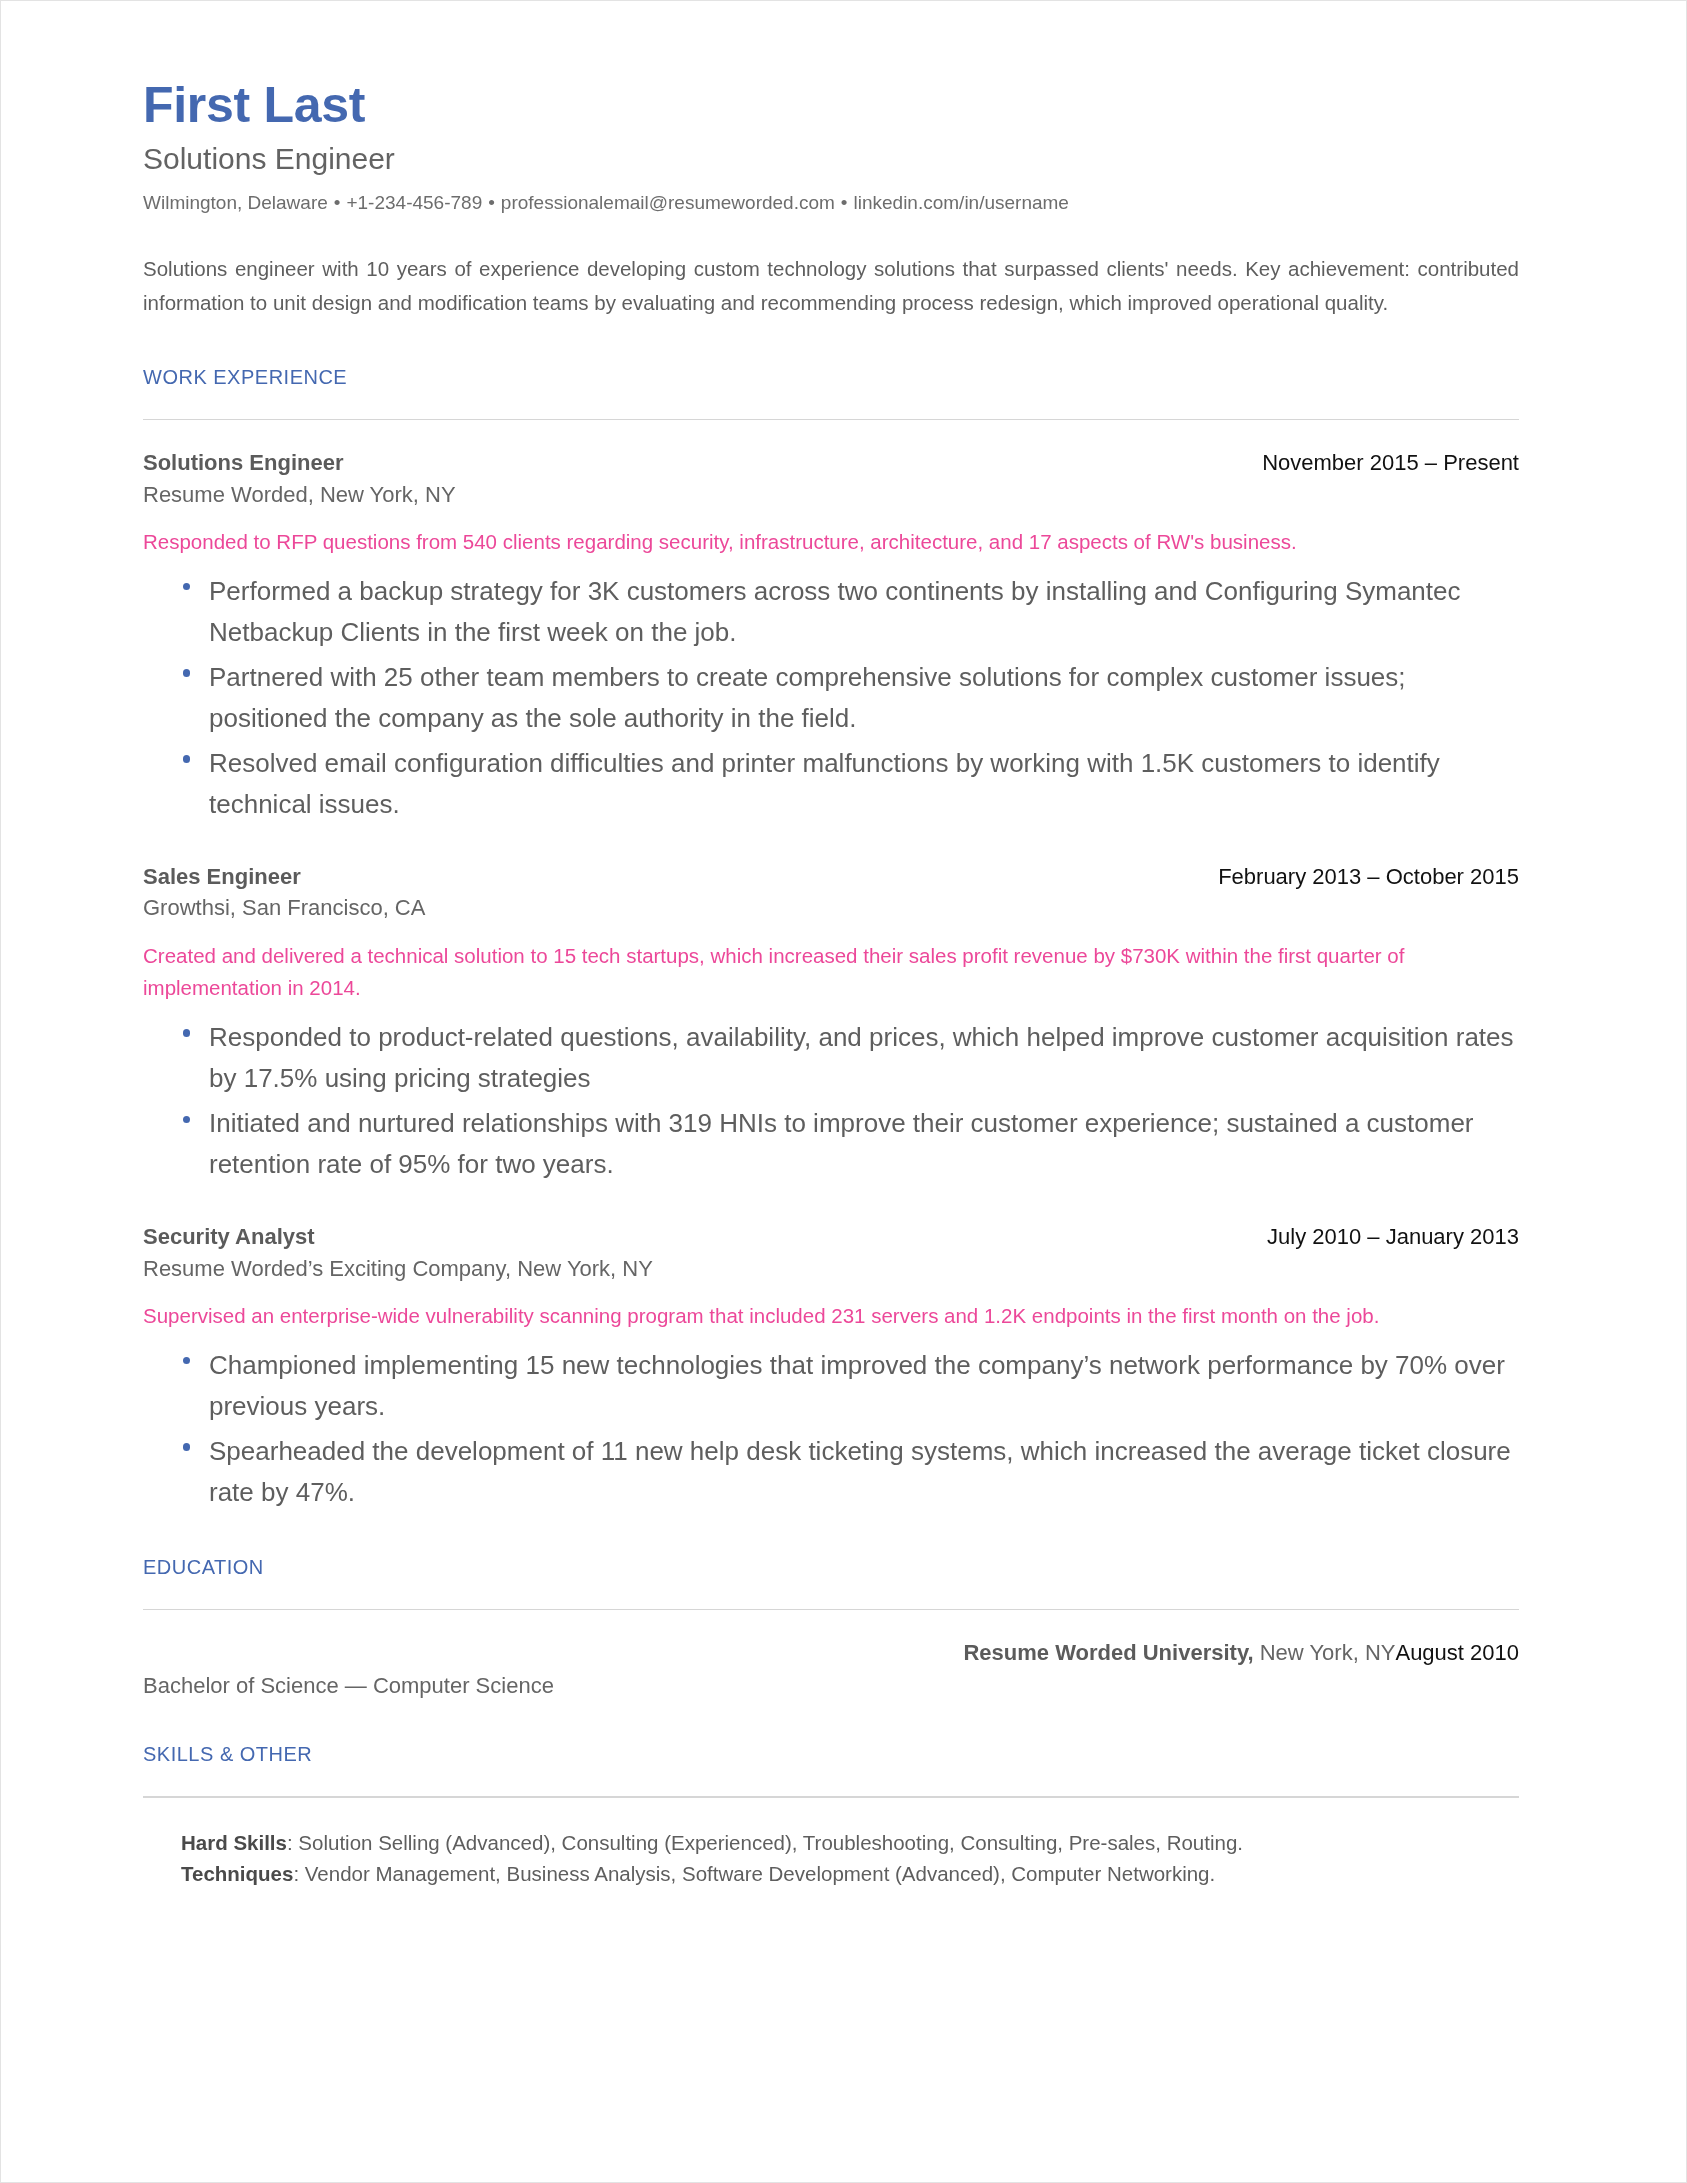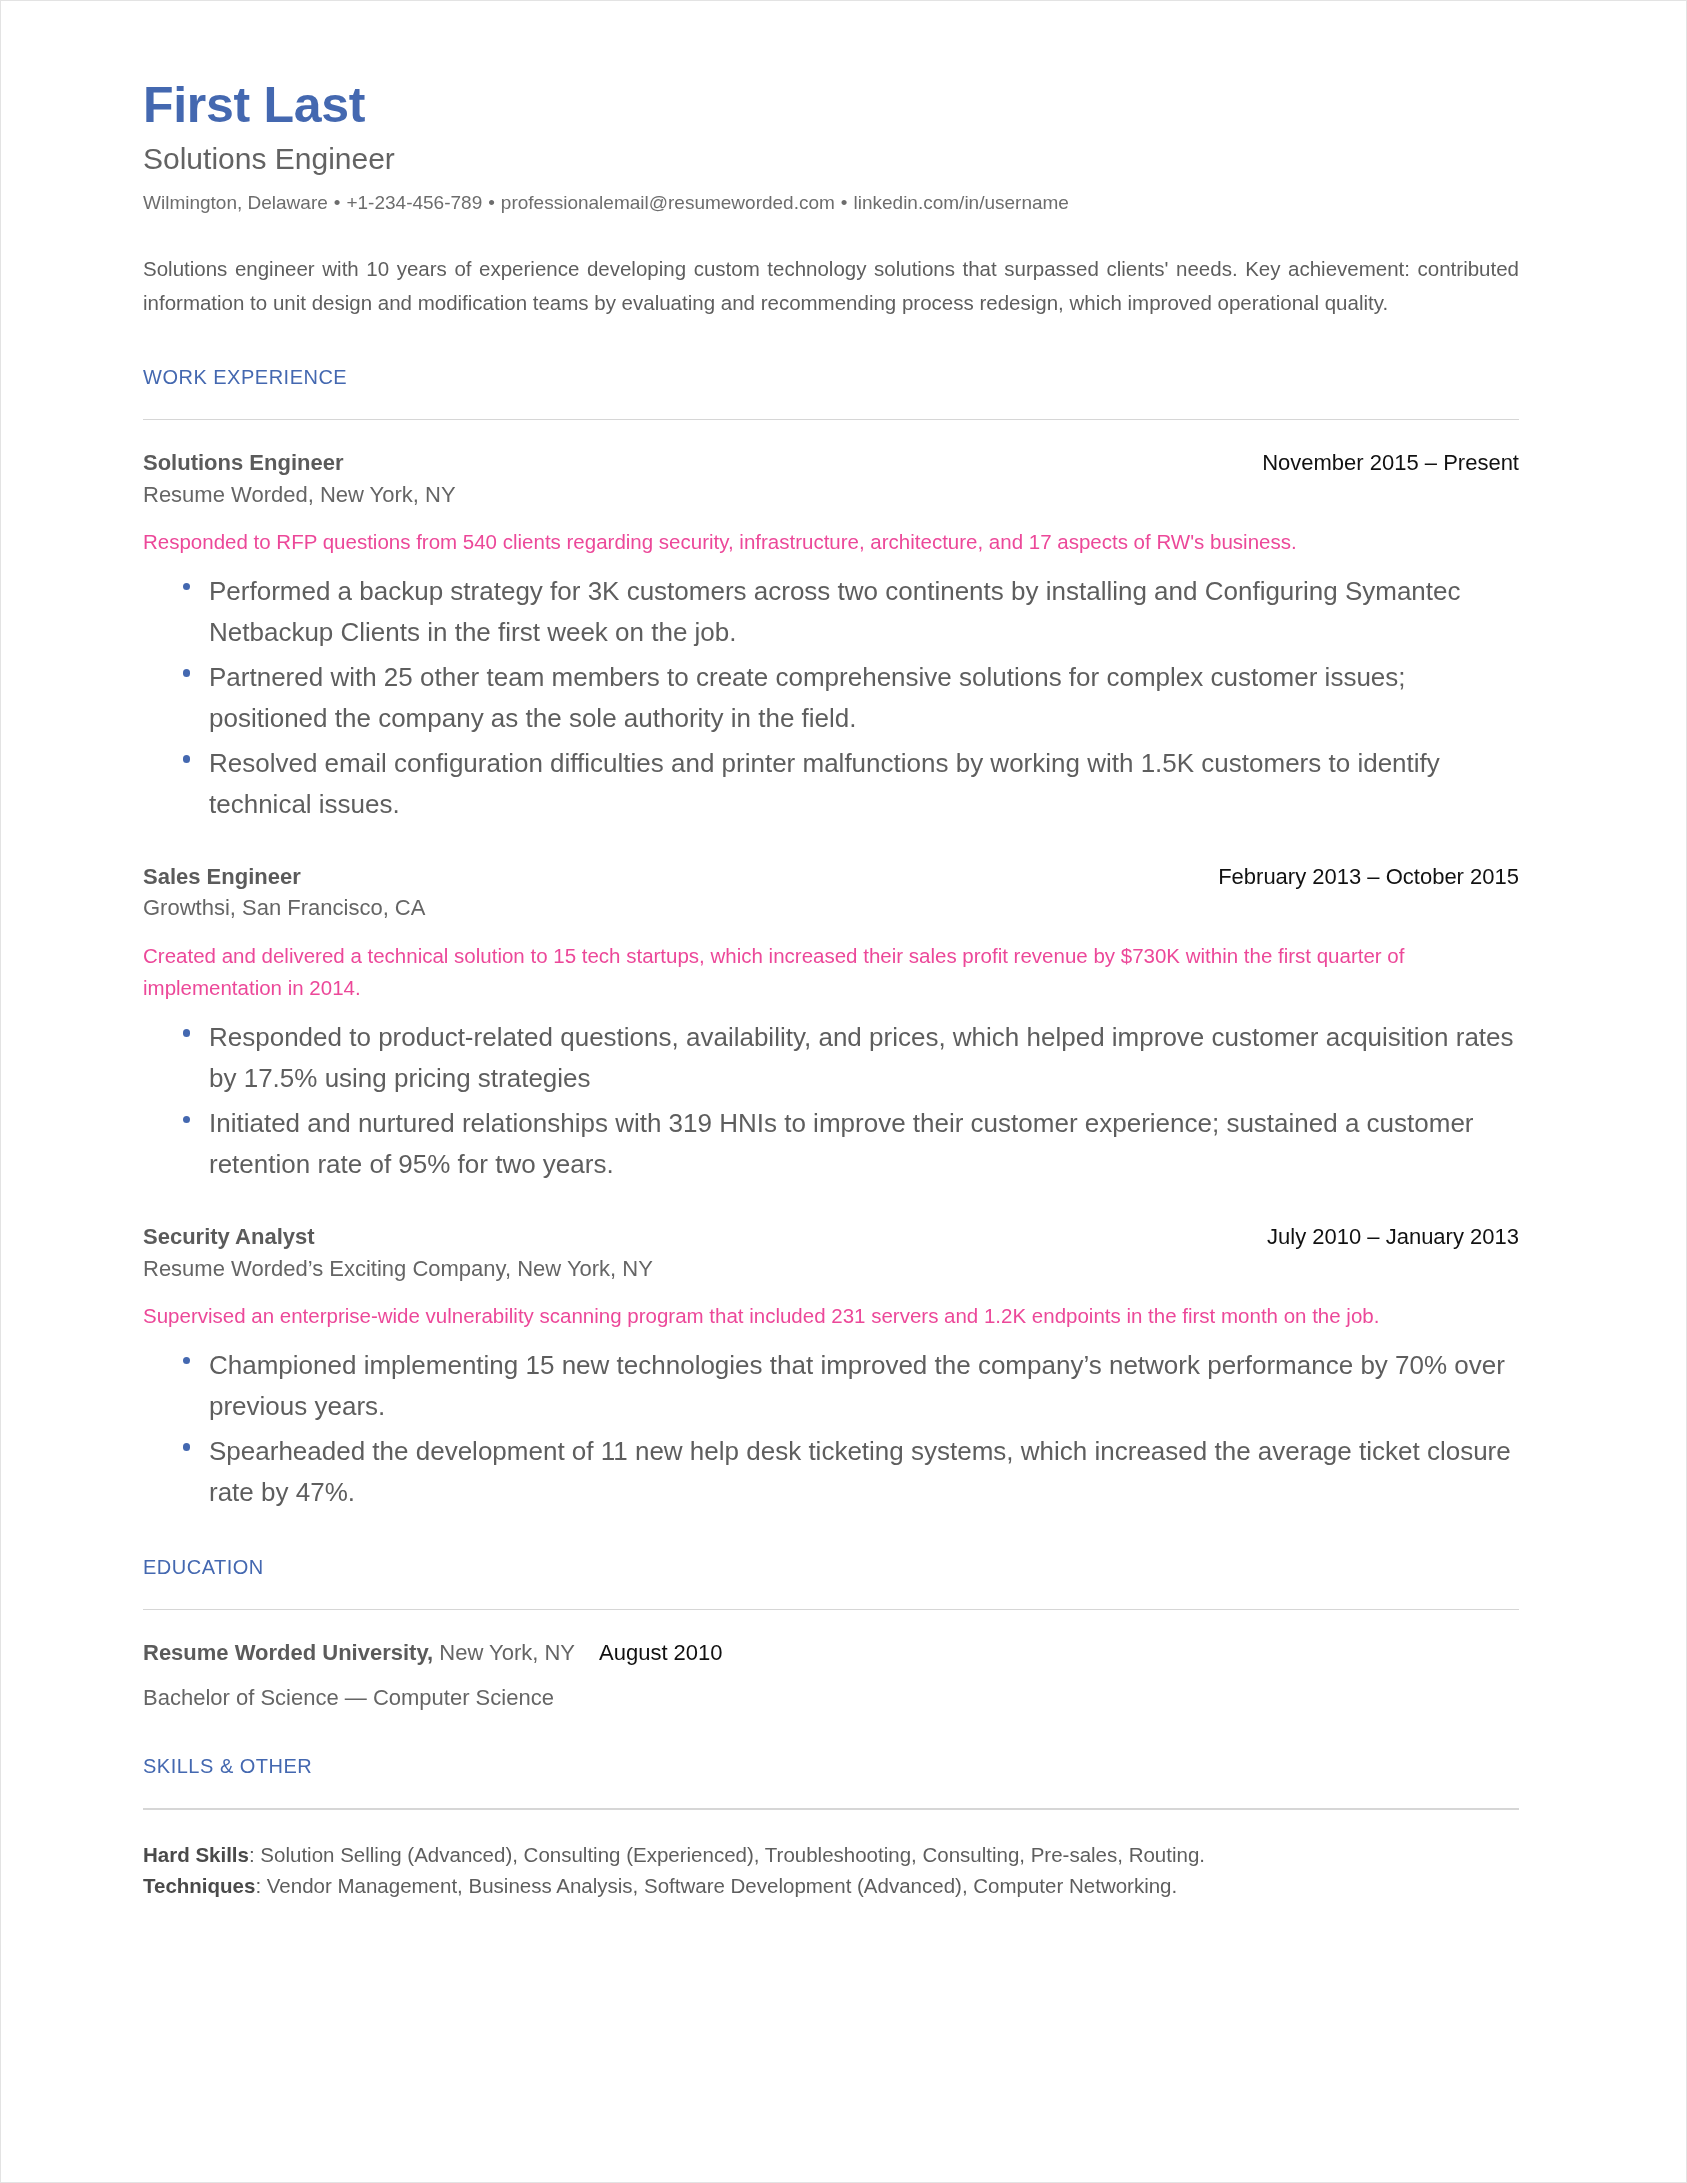--- a/index.html
+++ b/index.html
@@ -128,24 +128,23 @@
     top: 12.6px;
     width: 7.3px;
     height: 7.3px;
     border-radius: 50%;
     background: #4468b0;
   }
 
   
   .edu-head {
     display: flex;
-    justify-content: flex-start;
+    justify-content: flex-end;
     align-items: baseline;
-    margin-bottom: 16px;
-    gap: 24px;
+    margin-bottom: 4px;
   }
   .edu-school {
     font-size: 22px;
     color: #656565;
     line-height: 1.3;
   }
   .edu-school b {
     font-weight: bold;
     color: #5b5b5b;
   }
@@ -163,20 +162,21 @@
 
   
   .skill-line {
     font-size: 20.5px;
     color: #5e5e5e;
     line-height: 1.52;
   }
   .skill-line b {
     font-weight: bold;
     color: #4a4a4a;
+    margin-left: 38px;
   }
 
   .mt-sec { margin-top: 42px; }
   .mt-sec-sm { margin-top: 38px; }
 </style>
 </head>
 <body>
 
 <div class="page">
   <div class="content">

